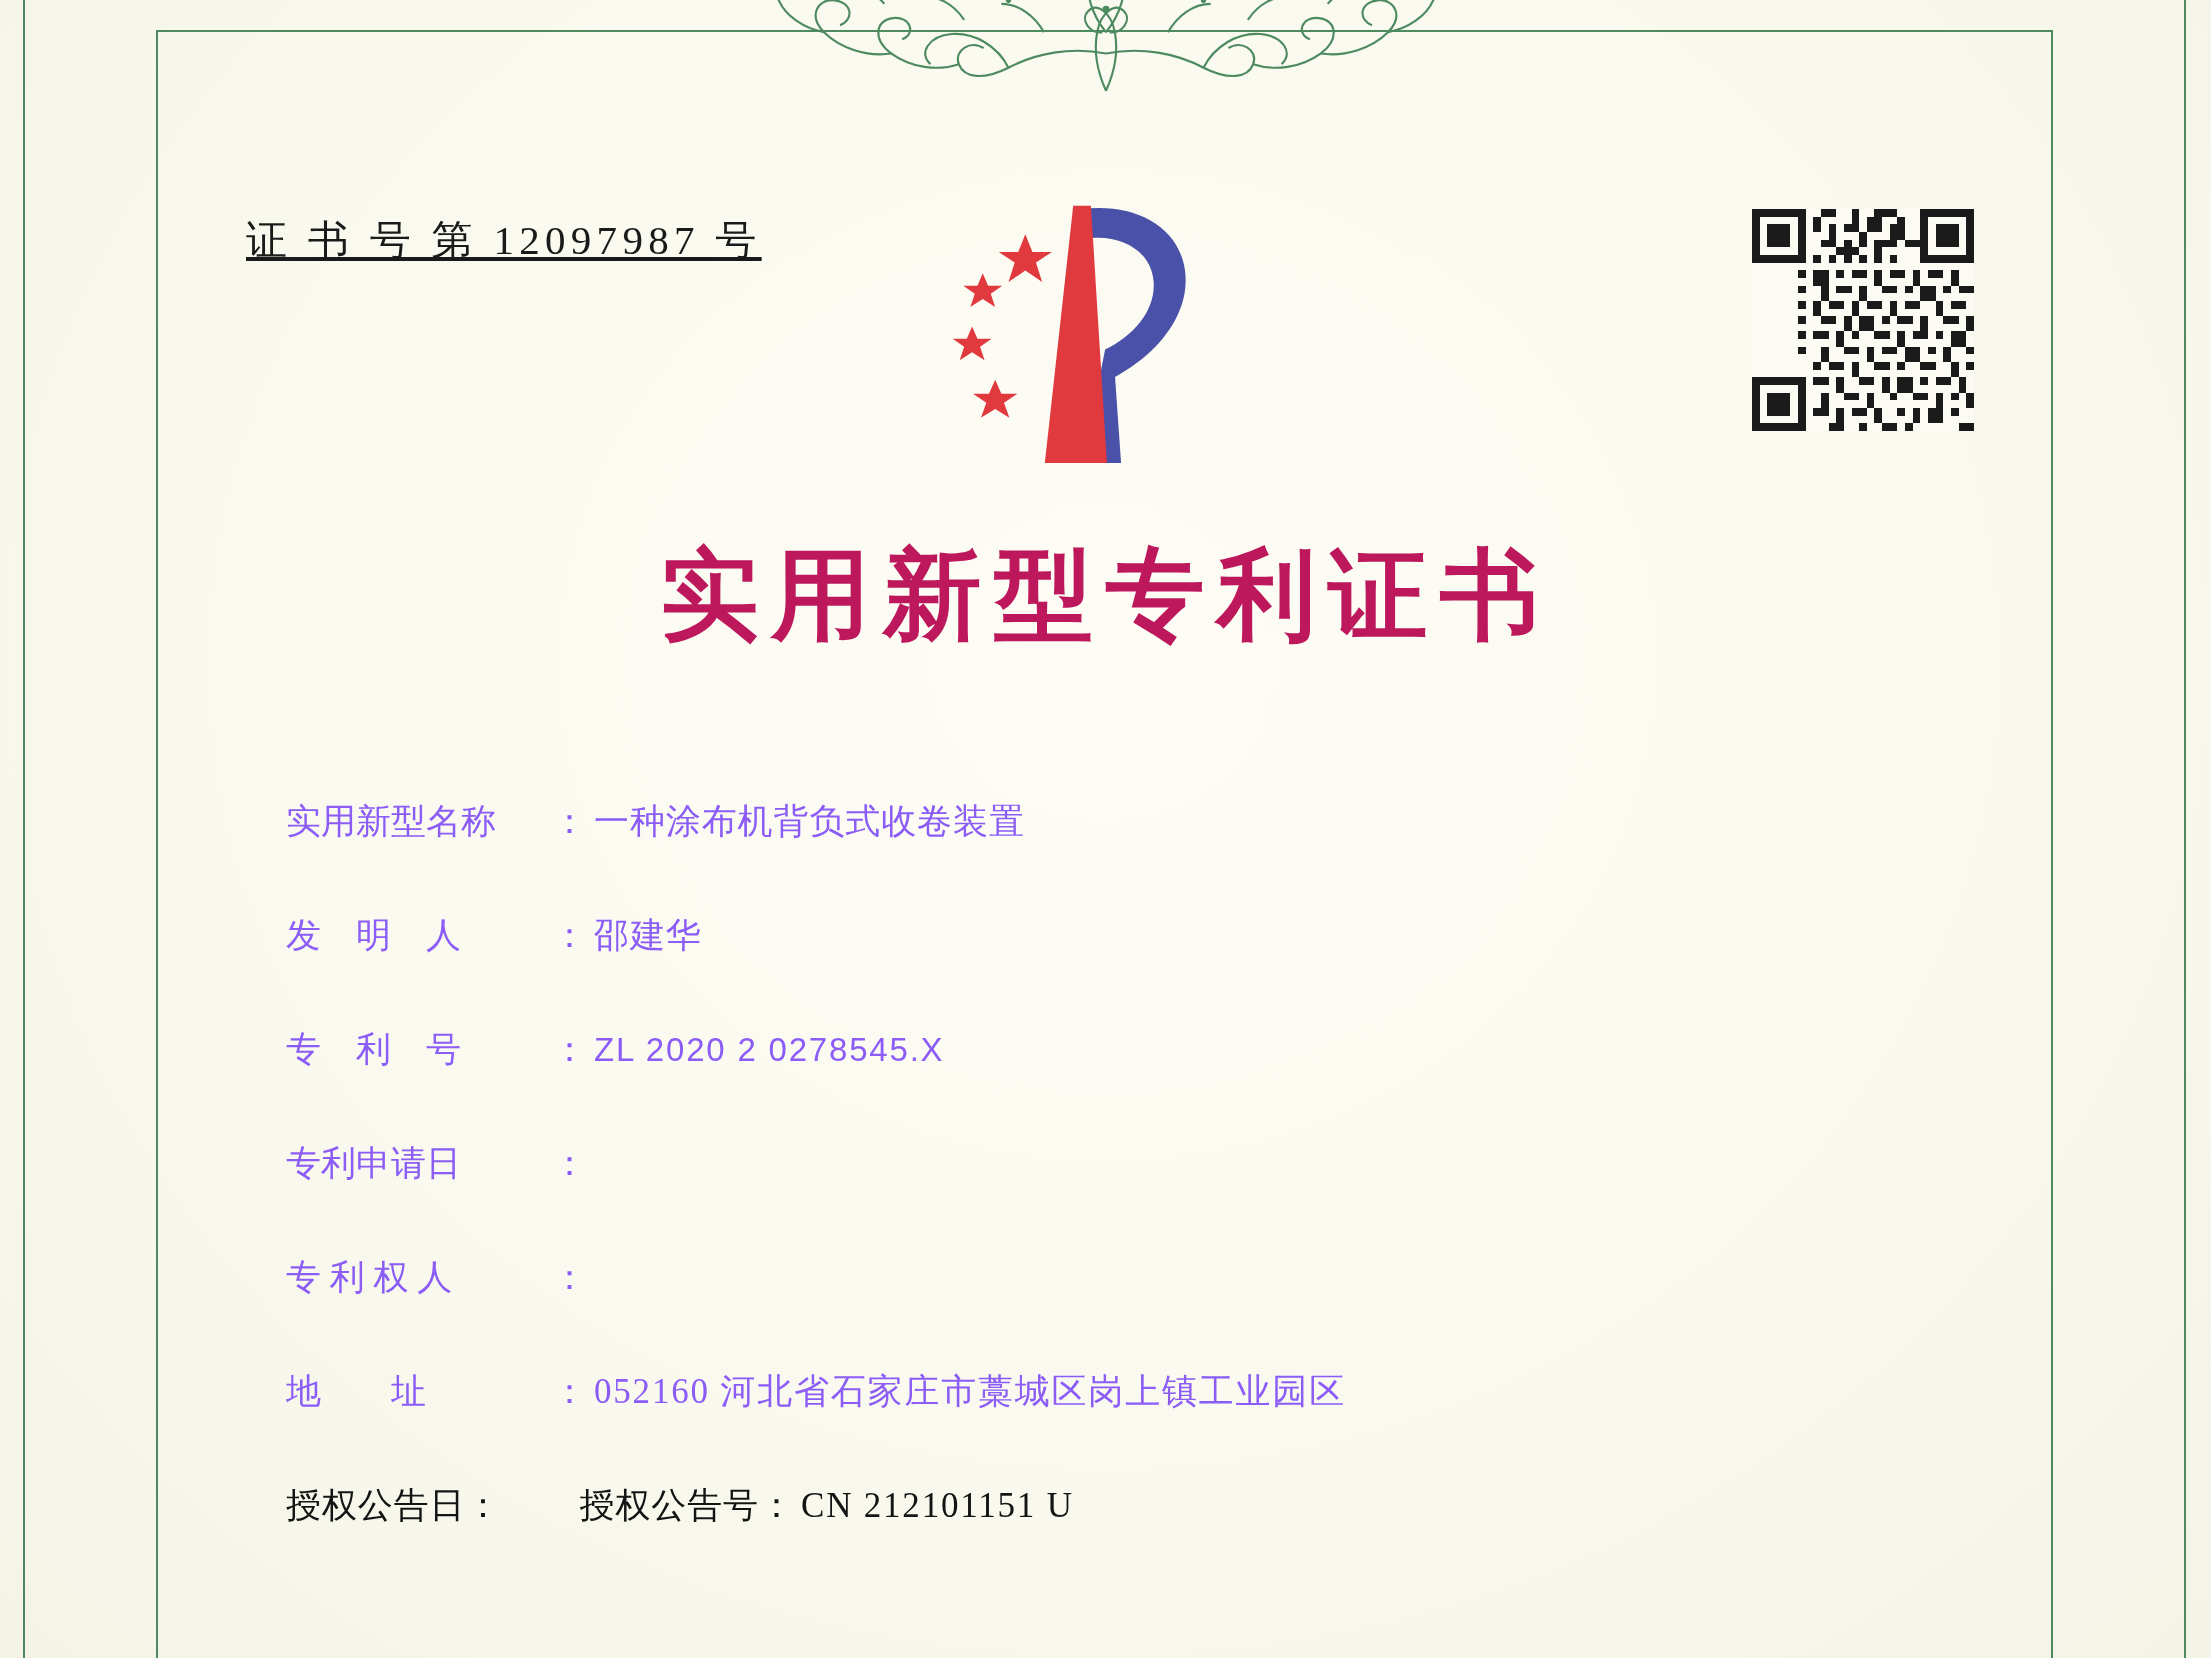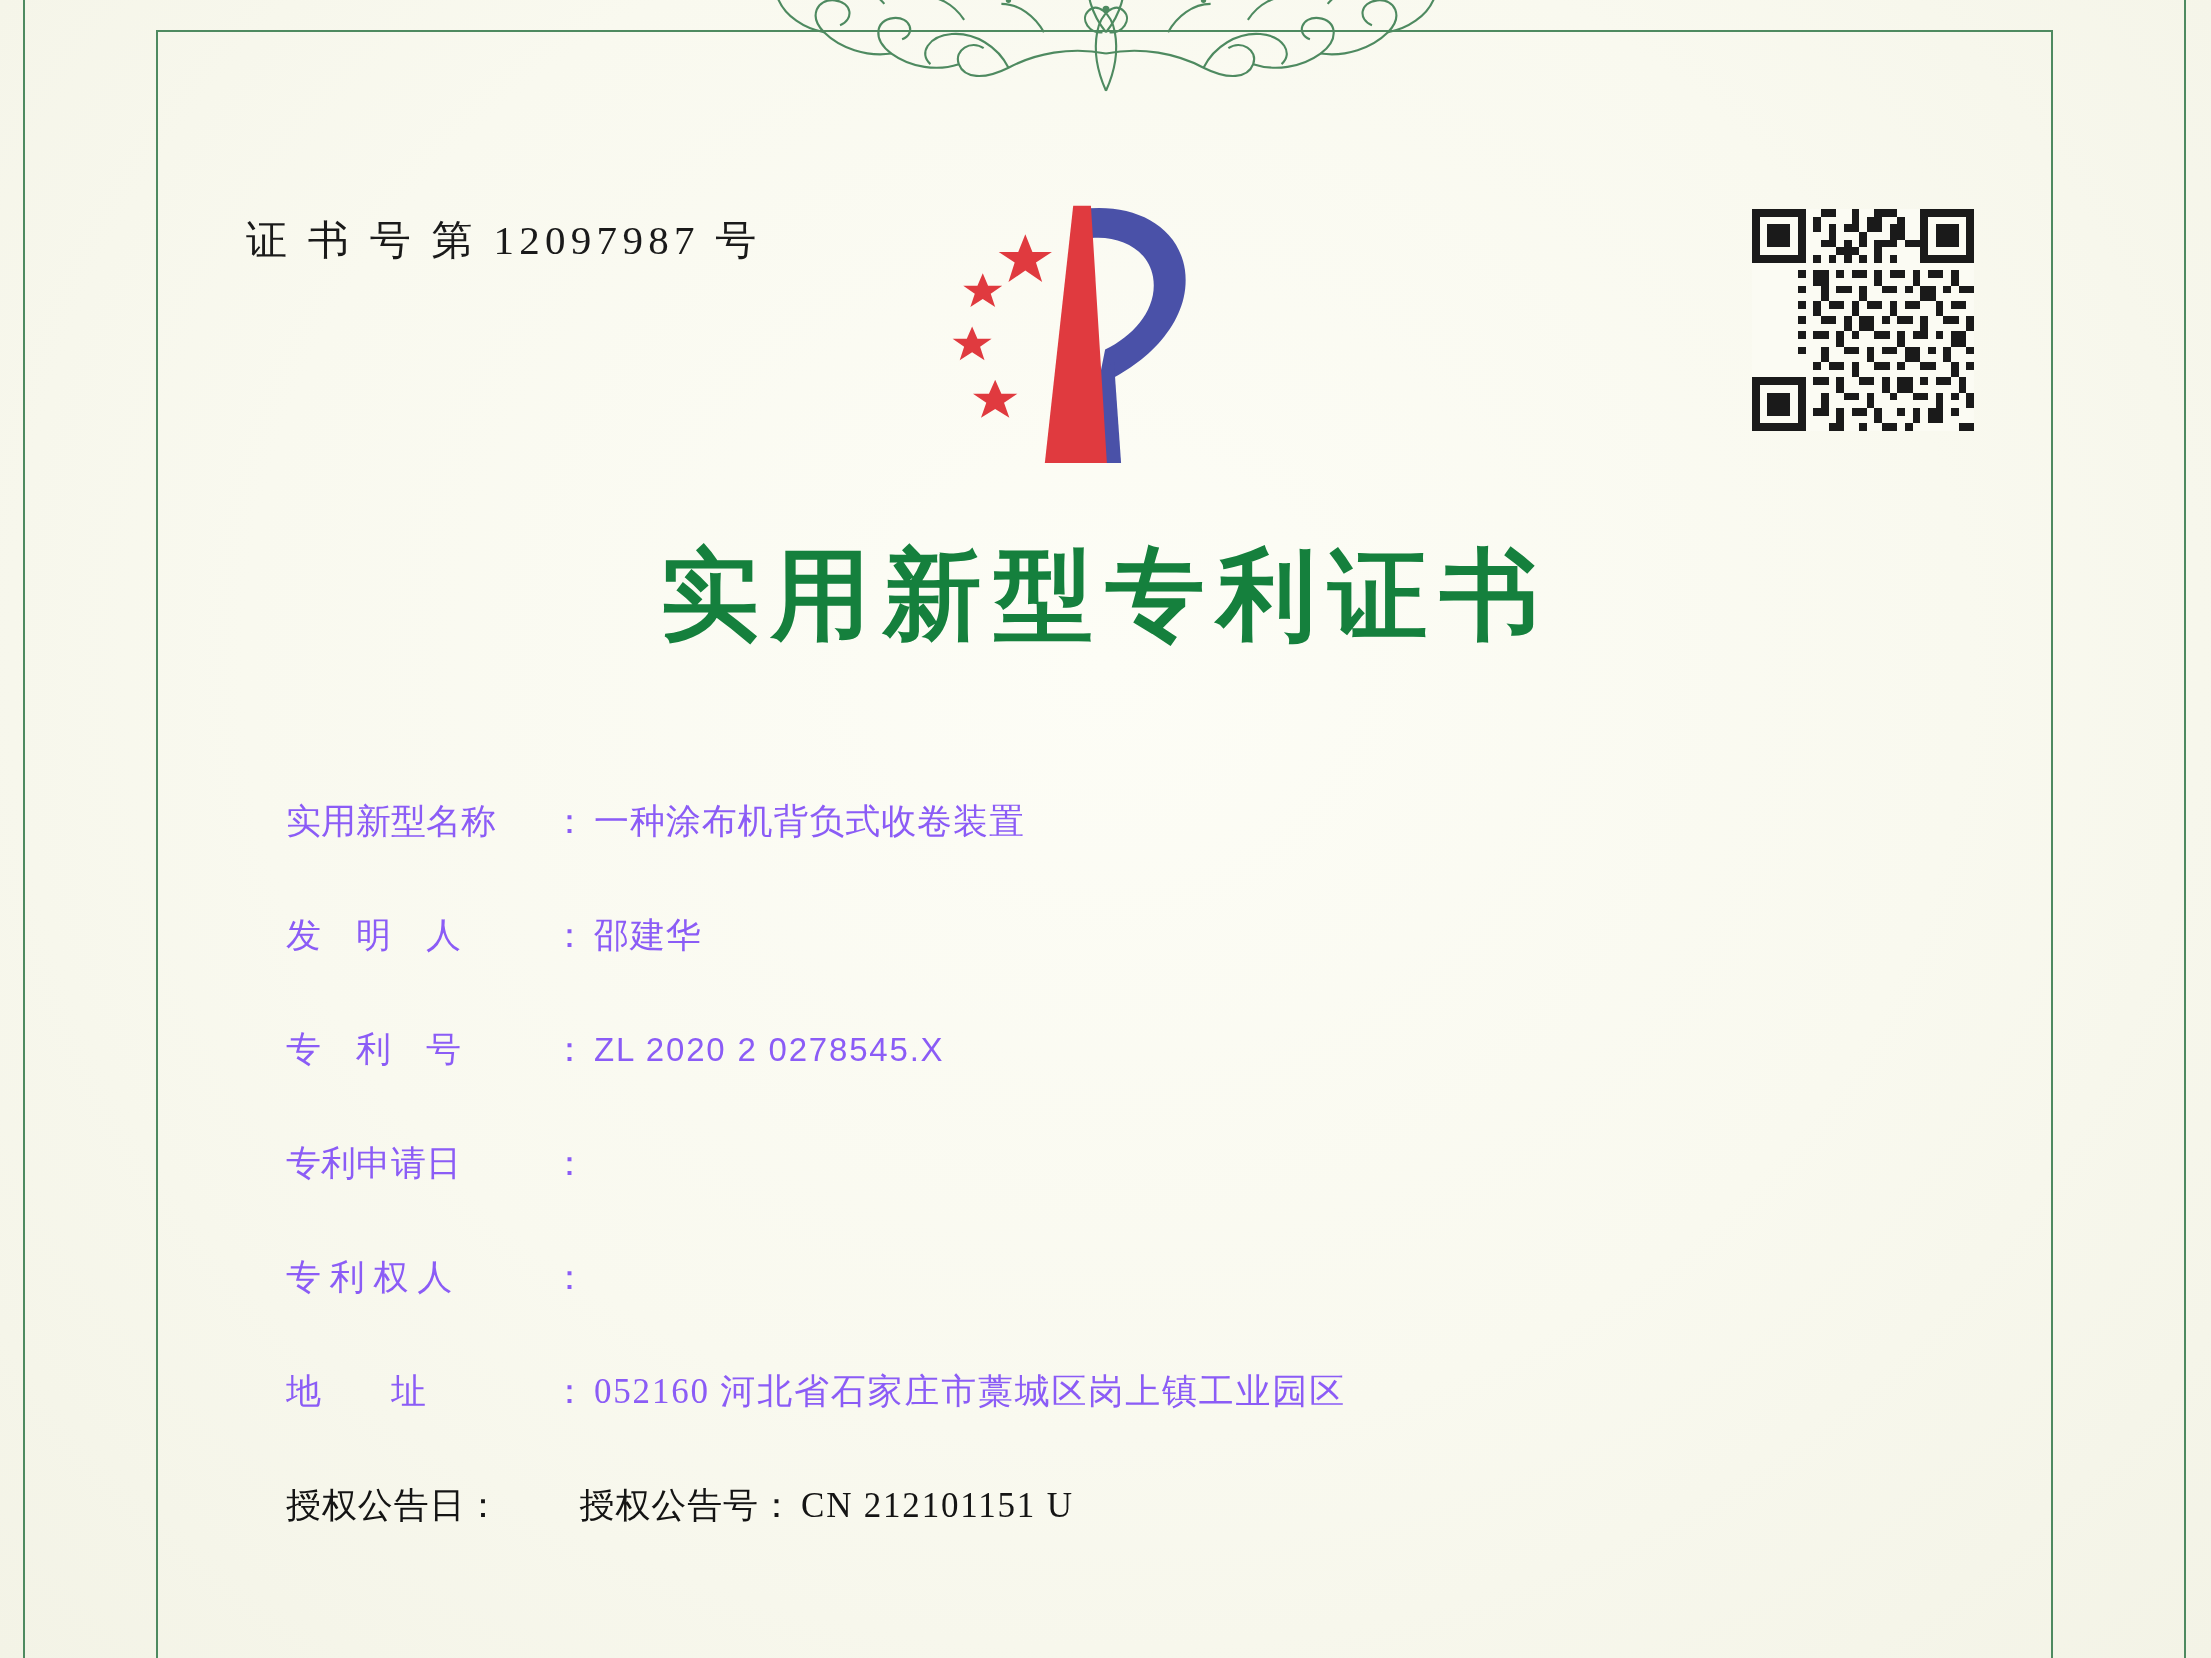--- a/index.html
+++ b/index.html
@@ -64,20 +64,21 @@
 
   
   .cert-number {
     position: absolute;
     left: 246px;
     top: 213px;
     font-size: 41px;
     letter-spacing: 5.3px;
     color: #1a1a1a;
     white-space: nowrap;
+    text-decoration: underline;
   }
 
   .emblem {
     position: absolute;
     left: 940px;
     top: 197px;
     width: 293px;
     height: 266px;
   }
 
@@ -91,21 +92,21 @@
 
   .doc-title {
     position: absolute;
     left: 0;
     right: 0;
     top: 530px;
     text-align: center;
     font-size: 99px;
     font-weight: bold;
     letter-spacing: 12.4px;
-    color: #15803d;
+    color: #be185d;
     font-family: "DejaVu Serif", "Liberation Serif", serif;
   }
 
   .fields {
     position: absolute;
     left: 286px;
     top: 798px;
     width: 1685px;
   }
 

